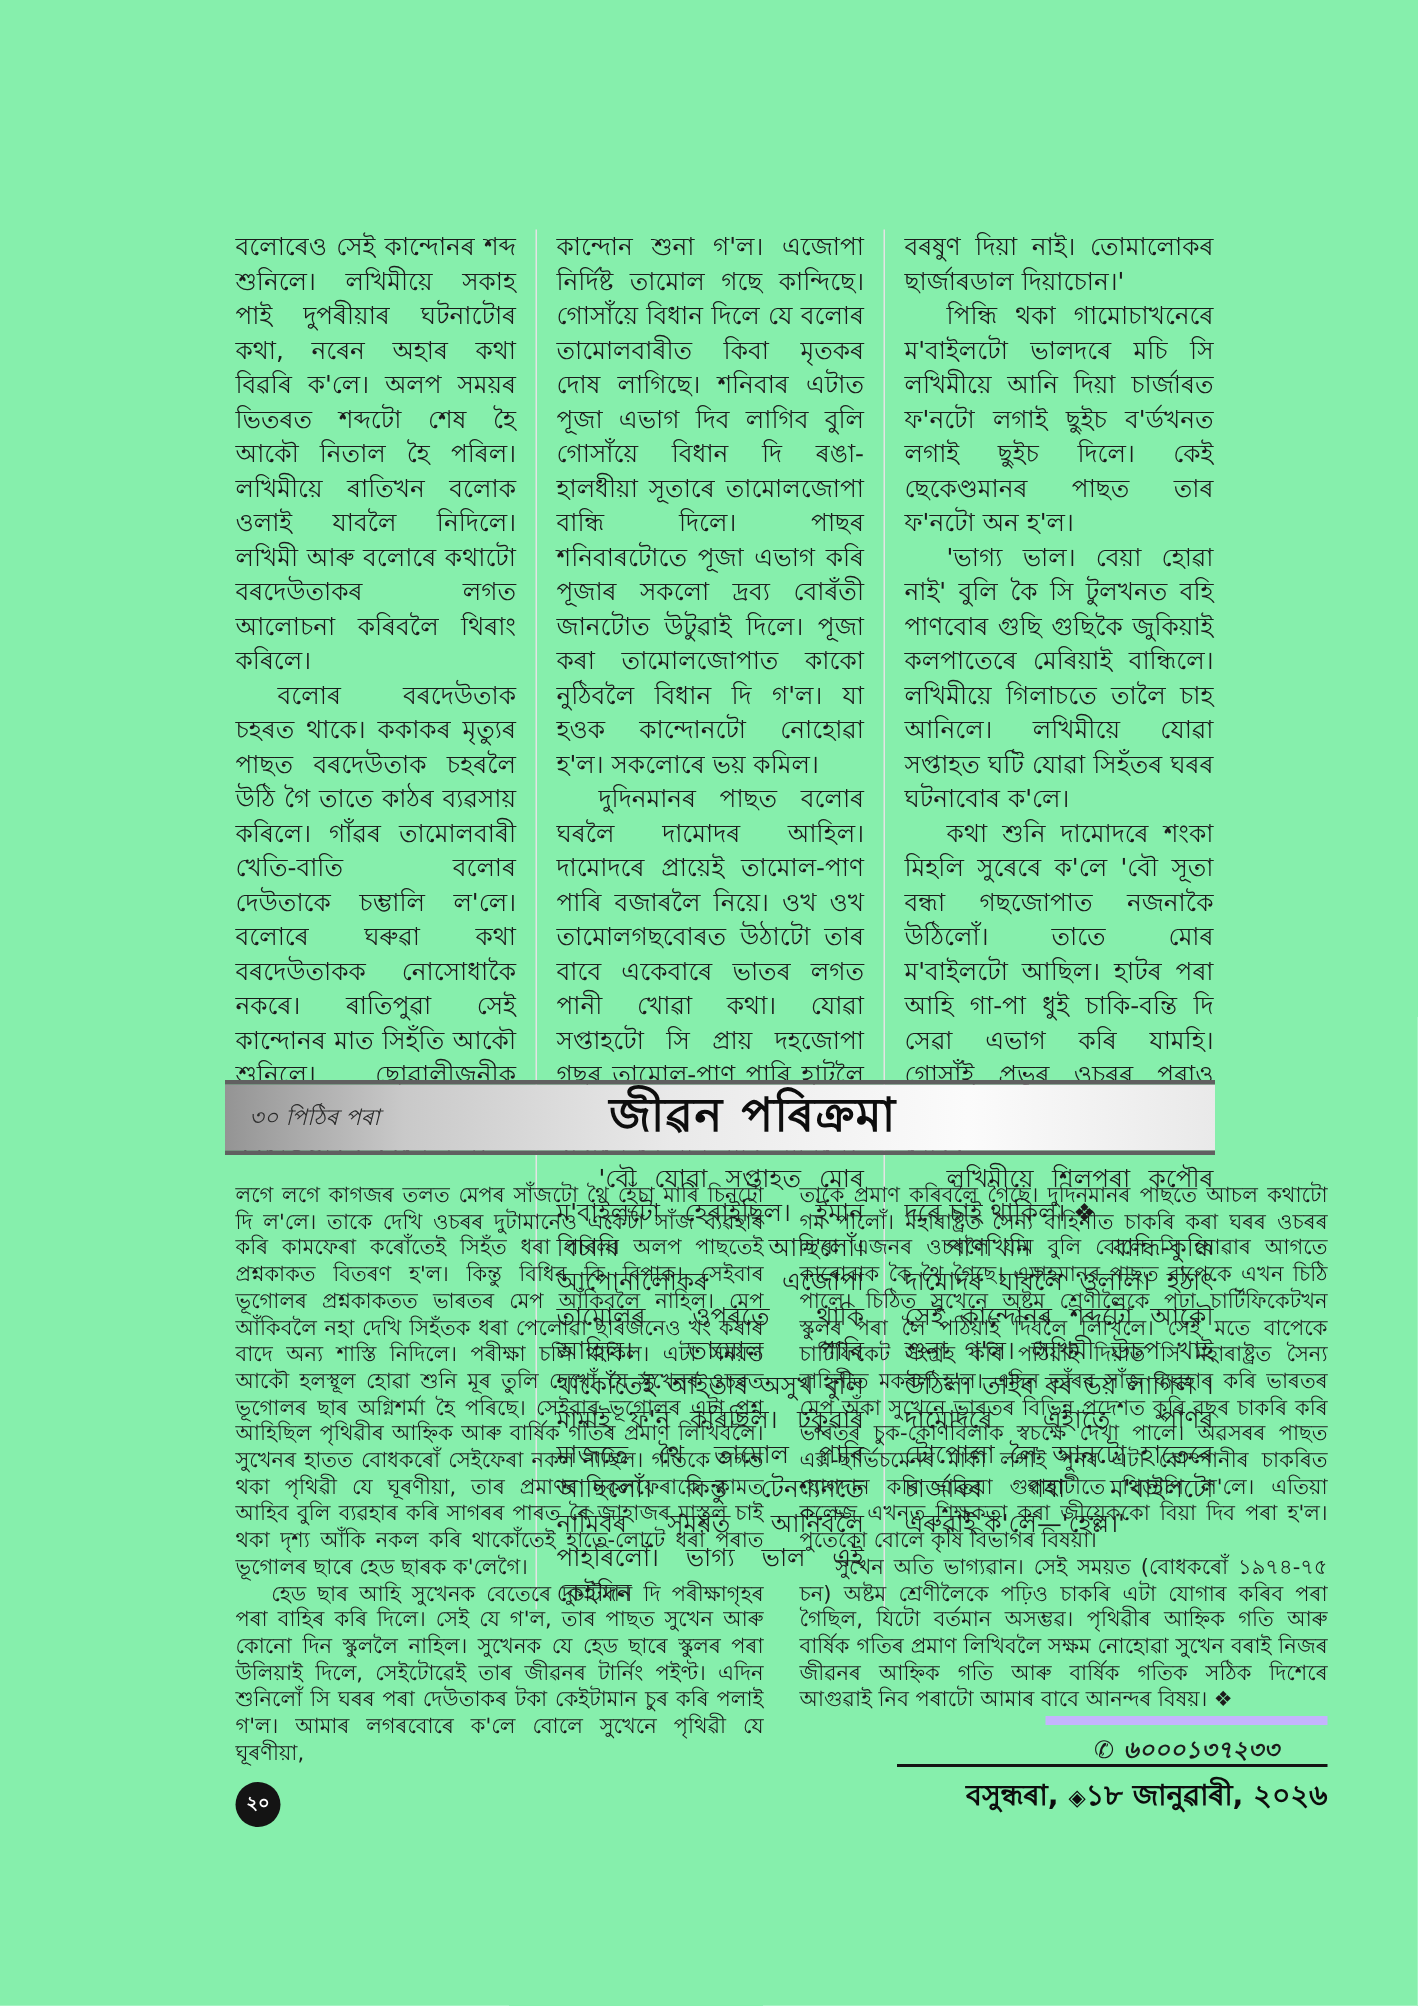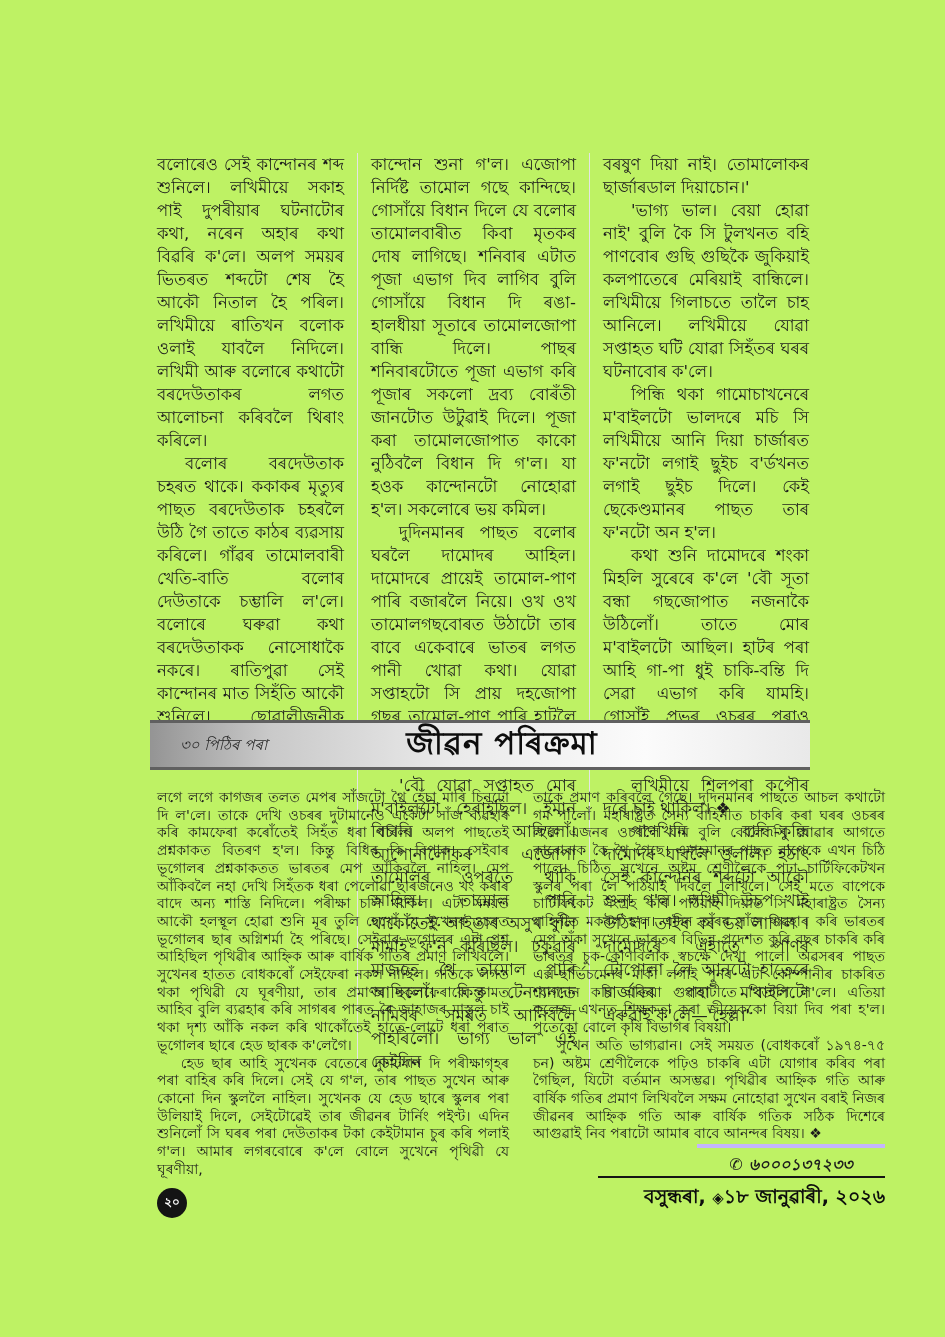--- a/index.html
+++ b/index.html
@@ -4,21 +4,21 @@
 <style>
   html, body { margin:0; padding:0; }
   body {
     width:945px; height:1337px;
     background:#ffffff;
     position:relative;
     font-family:"DejaVu Sans", sans-serif;
     color:#1c1c1c;
     overflow:hidden;
   }
-  .page { position:absolute; inset:0; background:#bef264;text-decoration:underline; }
+  .page { position:absolute; inset:0; background:#86efac;text-decoration:underline; }
 
   
   .top-section {
     position:absolute; left:157px; top:153px; width:652px;
     display:flex;
   }
   .top-col {
     box-sizing:border-box;
     font-size:16.5px; line-height:23px;
     text-align:justify;
@@ -32,21 +32,21 @@
   
   .banner {
     position:absolute; left:150px; top:720px; width:660px; height:44px;
     background:linear-gradient(90deg,#949494 0%,#c9c9c9 18%,#e9e9e9 45%,#fbfbfb 75%,#e9e9e9 100%);
     border-top:3px solid #606060;
     border-bottom:3px solid #606060;
     display:flex; align-items:center;
   }
   .banner-kicker {
     font-style:italic; font-size:15px; color:#2a2a2a;
-    margin-left:30px; white-space:nowrap; z-index:2;
+    margin-left:16px; white-space:nowrap; z-index:2;
   }
   .banner-title {
     position:absolute; left:0; right:0; text-align:center;
     font-weight:bold; font-size:31px; color:#0d0d0d;
     letter-spacing:1px;
     padding-left:44px;
   }
 
   
   .bottom-section {
@@ -57,21 +57,21 @@
     box-sizing:border-box;
     font-size:14px; line-height:17.7px;
     text-align:justify;
   }
   .bottom-col-1 { width:364px; padding-right:12px; }
   .bottom-col-2 { width:364px; padding-left:12px; }
 
   
   .phone-block {
     position:absolute; left:697px; top:1144px; width:188px;
-    border-top:4px solid #c4b5fd;
+    border-top:6px solid #c4b5fd;
     padding-top:4px;
     text-align:center;
     font-size:16px; font-weight:bold; font-style:italic;
   }
   .phone-icon { font-style:normal; margin-right:6px; }
 
   
   .footer-rule {
     position:absolute; left:598px; top:1176px; width:287px; height:2px;
     background:#141414;
@@ -101,22 +101,22 @@
       <p>বলোৰেও সেই কান্দোনৰ শব্দ শুনিলে। লখিমীয়ে সকাহ পাই দুপৰীয়াৰ ঘটনাটোৰ কথা, নৰেন অহাৰ কথা বিৱৰি ক'লে। অলপ সময়ৰ ভিতৰত শব্দটো শেষ হৈ আকৌ নিতাল হৈ পৰিল। লখিমীয়ে ৰাতিখন বলোক ওলাই যাবলৈ নিদিলে। লখিমী আৰু বলোৰে কথাটো বৰদেউতাকৰ লগত আলোচনা কৰিবলৈ থিৰাং কৰিলে।</p>
       <p class="indent">বলোৰ বৰদেউতাক চহৰত থাকে। ককাকৰ মৃত্যুৰ পাছত বৰদেউতাক চহৰলৈ উঠি গৈ তাতে কাঠৰ ব্যৱসায় কৰিলে। গাঁৱৰ তামোলবাৰী খেতি-বাতি বলোৰ দেউতাকে চম্ভালি ল'লে। বলোৰে ঘৰুৱা কথা বৰদেউতাকক নোসোধাকৈ নকৰে। ৰাতিপুৱা সেই কান্দোনৰ মাত সিহঁতি আকৌ শুনিলে। ছোৱালীজনীক স্কুলত থৈ বলো আৰু লখিমী বৰদেউতাকৰ ঘৰলৈ গ'ল।</p>
     </div>
     <div class="top-col top-col-2">
       <p>কান্দোন শুনা গ'ল। এজোপা নিৰ্দিষ্ট তামোল গছে কান্দিছে। গোসাঁয়ে বিধান দিলে যে বলোৰ তামোলবাৰীত কিবা মৃতকৰ দোষ লাগিছে। শনিবাৰ এটাত পূজা এভাগ দিব লাগিব বুলি গোসাঁয়ে বিধান দি ৰঙা- হালধীয়া সূতাৰে তামোলজোপা বান্ধি দিলে। পাছৰ শনিবাৰটোতে পূজা এভাগ কৰি পূজাৰ সকলো দ্ৰব্য বোৰঁতী জানটোত উটুৱাই দিলে। পূজা কৰা তামোলজোপাত কাকো নুঠিবলৈ বিধান দি গ'ল। যা হওক কান্দোনটো নোহোৱা হ'ল। সকলোৰে ভয় কমিল।</p>
       <p class="indent">দুদিনমানৰ পাছত বলোৰ ঘৰলৈ দামোদৰ আহিল। দামোদৰে প্ৰায়েই তামোল-পাণ পাৰি বজাৰলৈ নিয়ে। ওখ ওখ তামোলগছবোৰত উঠাটো তাৰ বাবে একেবাৰে ভাতৰ লগত পানী খোৱা কথা। যোৱা সপ্তাহটো সি প্ৰায় দহজোপা গছৰ তামোল-পাণ পাৰি হাটলৈ নিছিল। সি বাহিৰে বাহিৰে বাৰীলৈ গৈ পাণ পাৰি আনিলে।</p>
       <p class="indent">'বৌ যোৱা সপ্তাহত মোৰ ম'বাইলটো হেৰাইছিল। ইমান বিচাৰি আছিলোঁ। আপোনালোকৰ এজোপা তামোলৰ ওপৰতে থাকি আহিল। তামোল পাৰি থাকোঁতেই আইতাৰ অসুখ বুলি মামাই ফ'ন কৰিছিল। ঢকুৱাৰ মাজতে থৈ তামোল পাৰি আছিলোঁ। কিন্তু টেনশ্যনতে নামিবৰ সময়ত আনিবলৈ পাহৰিলোঁ। ভাগ্য ভাল এই কেইদিন</p>
     </div>
     <div class="top-col top-col-3">
       <p>বৰষুণ দিয়া নাই। তোমালোকৰ ছাৰ্জাৰডাল দিয়াচোন।'</p>
+      <p class="indent">পিন্ধি থকা গামোচাখনেৰে ম'বাইলটো ভালদৰে মচি সি লখিমীয়ে আনি দিয়া চাৰ্জাৰত ফ'নটো লগাই ছুইচ ব'ৰ্ডখনত লগাই ছুইচ দিলে। কেই ছেকেণ্ডমানৰ পাছত তাৰ ফ'নটো অন হ'ল।</p>
       <p class="indent">'ভাগ্য ভাল। বেয়া হোৱা নাই' বুলি কৈ সি টুলখনত বহি পাণবোৰ গুছি গুছিকৈ জুকিয়াই কলপাতেৰে মেৰিয়াই বান্ধিলে। লখিমীয়ে গিলাচতে তালৈ চাহ আনিলে। লখিমীয়ে যোৱা সপ্তাহত ঘটি যোৱা সিহঁতৰ ঘৰৰ ঘটনাবোৰ ক'লে।</p>
-      <p class="indent">পিন্ধি থকা গামোচাখনেৰে ম'বাইলটো ভালদৰে মচি সি লখিমীয়ে আনি দিয়া চাৰ্জাৰত ফ'নটো লগাই ছুইচ ব'ৰ্ডখনত লগাই ছুইচ দিলে। কেই ছেকেণ্ডমানৰ পাছত তাৰ ফ'নটো অন হ'ল।</p>
       <p class="indent">কথা শুনি দামোদৰে শংকা মিহলি সুৰেৰে ক'লে 'বৌ সূতা বন্ধা গছজোপাত নজনাকৈ উঠিলোঁ। তাতে মোৰ ম'বাইলটো আছিল। হাটৰ পৰা আহি গা-পা ধুই চাকি-বন্তি দি সেৱা এভাগ কৰি যামহি। গোসাঁই প্ৰভুৰ ওচৰৰ পৰাও আহিম। কিবা বিধান দিয়ে নেকি?'</p>
       <p class="indent">লখিমীয়ে শিলপৰা কপৌৰ দৰে চাই থাকিল। ❖</p>
       <p class="indent">পাণখিনি বান্ধি-কুন্ধি দামোদৰ যাবলৈ ওলাল। হঠাৎ সেই কান্দোনৰ শব্দটো আকৌ শুনা গ'ল। লখিমী উচপ খাই উঠিল। তাইৰ বৰ ভয় লাগিল । দামোদৰে এহাতে পাণৰ টোপোলা লৈ আনটো হাতেৰে চাৰ্জাৰৰ পৰা ম'বাইলটো এৰুৱাই ক'লে—'হেল্ল।'</p>
     </div>
   </section>
 
   <header class="banner">
     <span class="banner-kicker">৩০ পিঠিৰ পৰা</span>
     <span class="banner-title">জীৱন পৰিক্ৰমা</span>
   </header>

